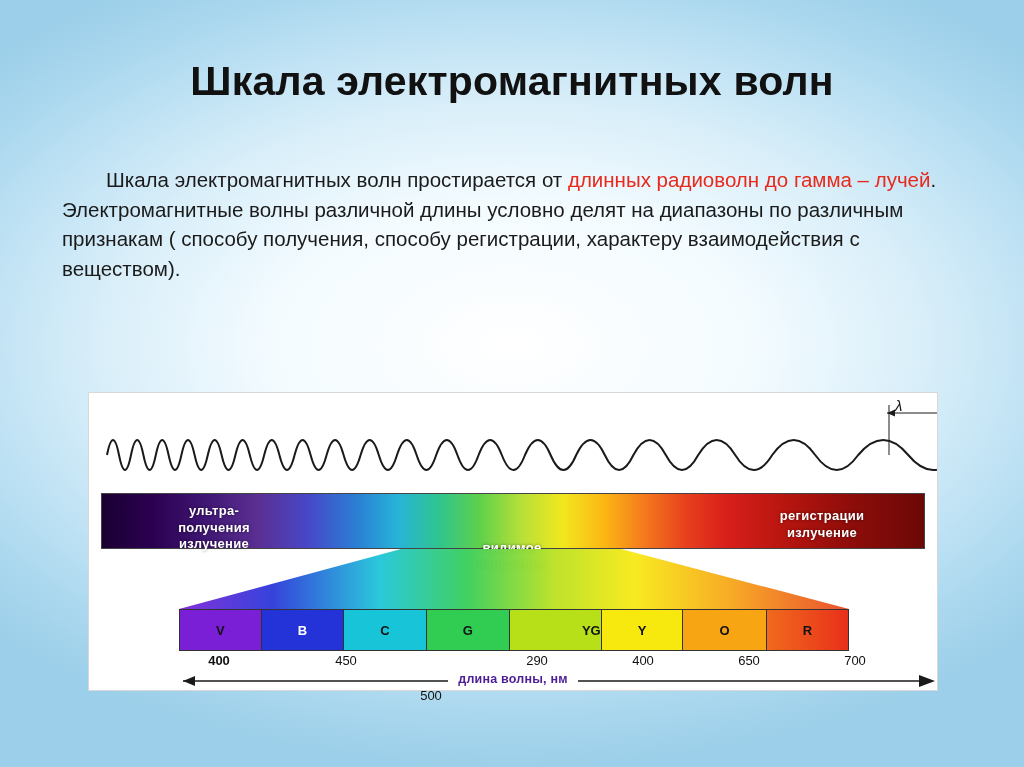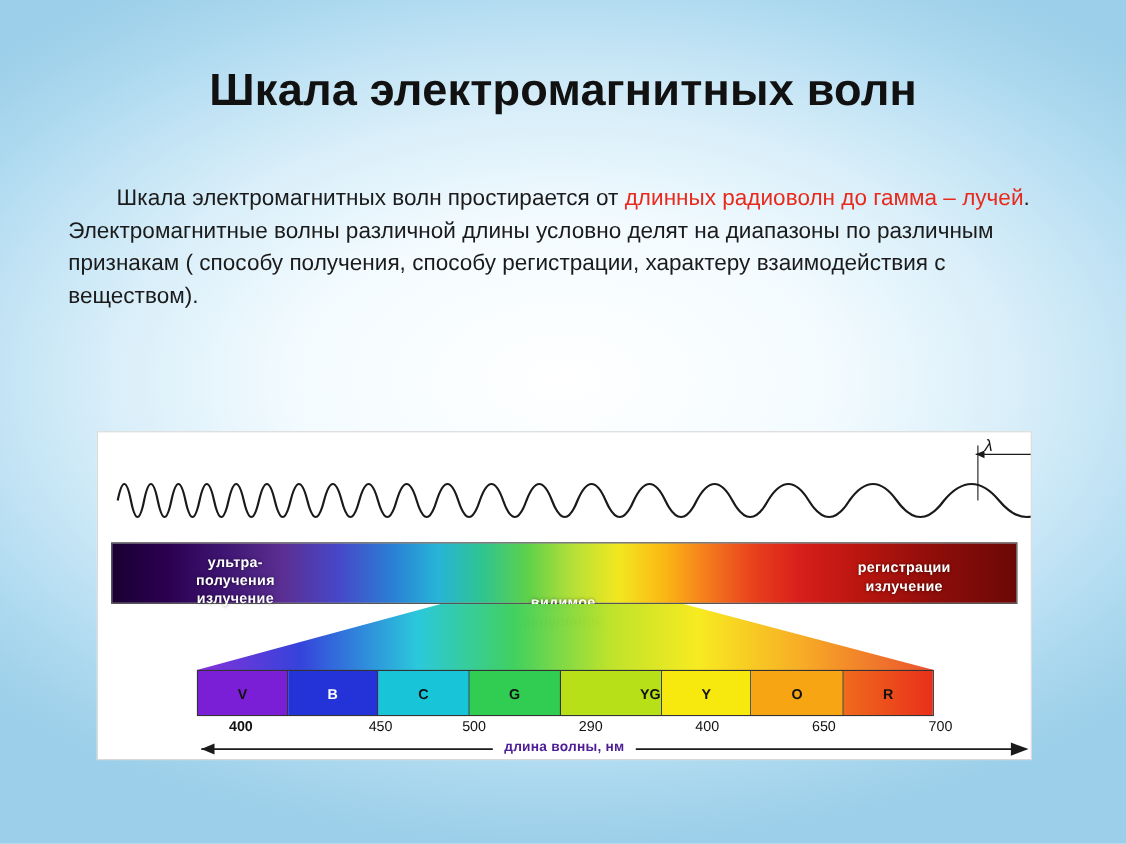--- a/index.html
+++ b/index.html
@@ -277,21 +277,21 @@
           <span>O</span>
         </div>
       <div class="strip-cell" style="background:linear-gradient(90deg,#f06a1c,#e8301b);">
           <span>R</span>
         </div>
     </div>
 
     <div id="axis-ticks">
       <span class="tick-label" style="left:40px;font-weight:bold;">400</span>
       <span class="tick-label" style="left:147px;margin-left:20px;">450</span>
-      <span class="tick-label" style="left:252px;">500</span>
+      <span class="tick-label" style="left:252px;margin-top:35px;">500</span>
       <span class="tick-label" style="left:358px;">290</span>
       <span class="tick-label" style="left:464px;">400</span>
       <span class="tick-label" style="left:570px;">650</span>
       <span class="tick-label" style="left:676px;">700</span>
     </div>
 
     <svg id="axis-arrow" width="760" height="20" viewBox="0 0 760 20">
       <line x1="4" y1="10" x2="748" y2="10" stroke="#1a1a1a" stroke-width="1.6"></line>
       <polygon points="4,10 16,5 16,15" fill="#1a1a1a"></polygon>
       <polygon points="756,10 740,4 740,16" fill="#1a1a1a"></polygon>

